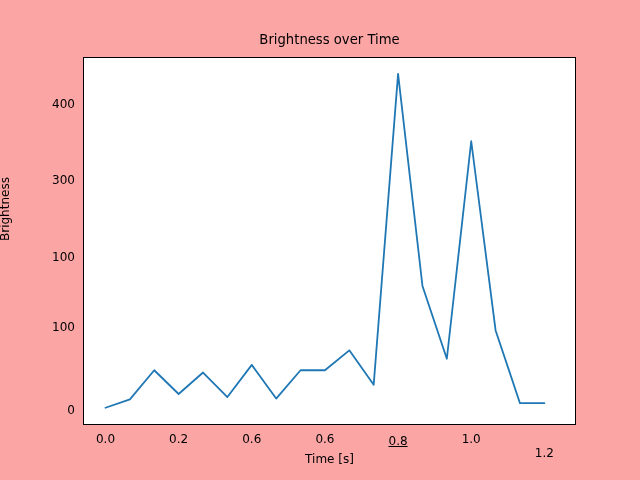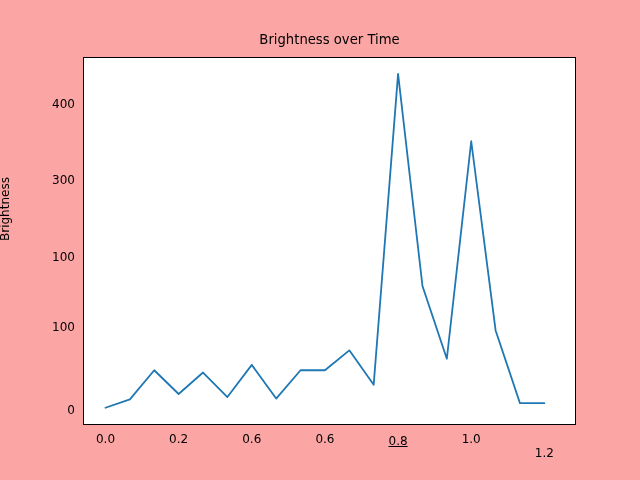--- a/index.html
+++ b/index.html
@@ -115,14 +115,15 @@
         <div class="tick-label xtick-label" style="left: 95.6376px; top: 375px; text-align: right;">0.2</div>
         <div class="tick-label xtick-label" style="left: 168.783px; top: 375px;">0.6</div>
         <div class="tick-label xtick-label" style="left: 241.928px; top: 375px;">0.6</div>
         <div class="tick-label xtick-label" style="left: 315.074px; top: 377px; text-decoration: underline;">0.8</div>
         <div class="tick-label xtick-label" style="left: 388.219px; top: 375px; text-align: center;">1.0</div>
         <div class="tick-label xtick-label" style="left: 461.365px; top: 389px;">1.2</div>
       </div>
   </div>
 
   <div id="ylabel">Brightness</div>
+  <div id="xlabel">Time [s]</div>
 
 </div>
 
 </body></html>

